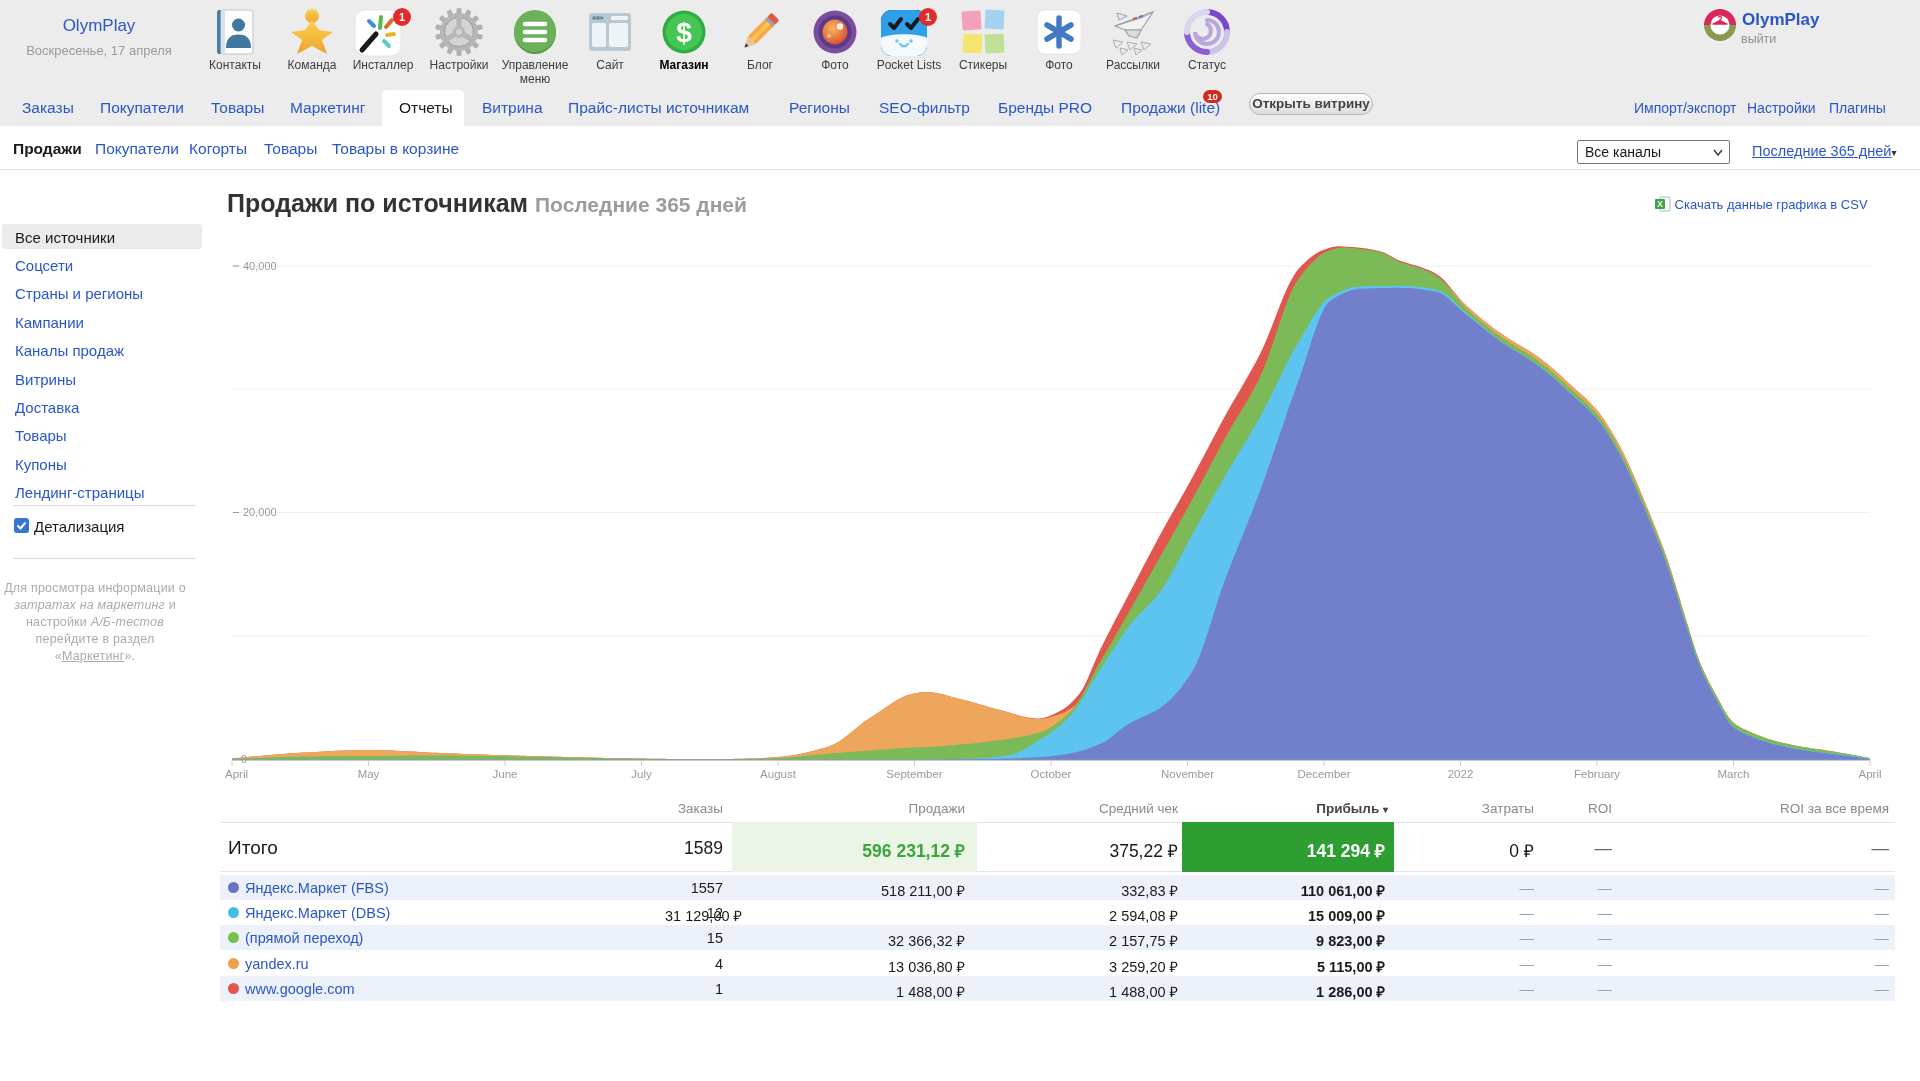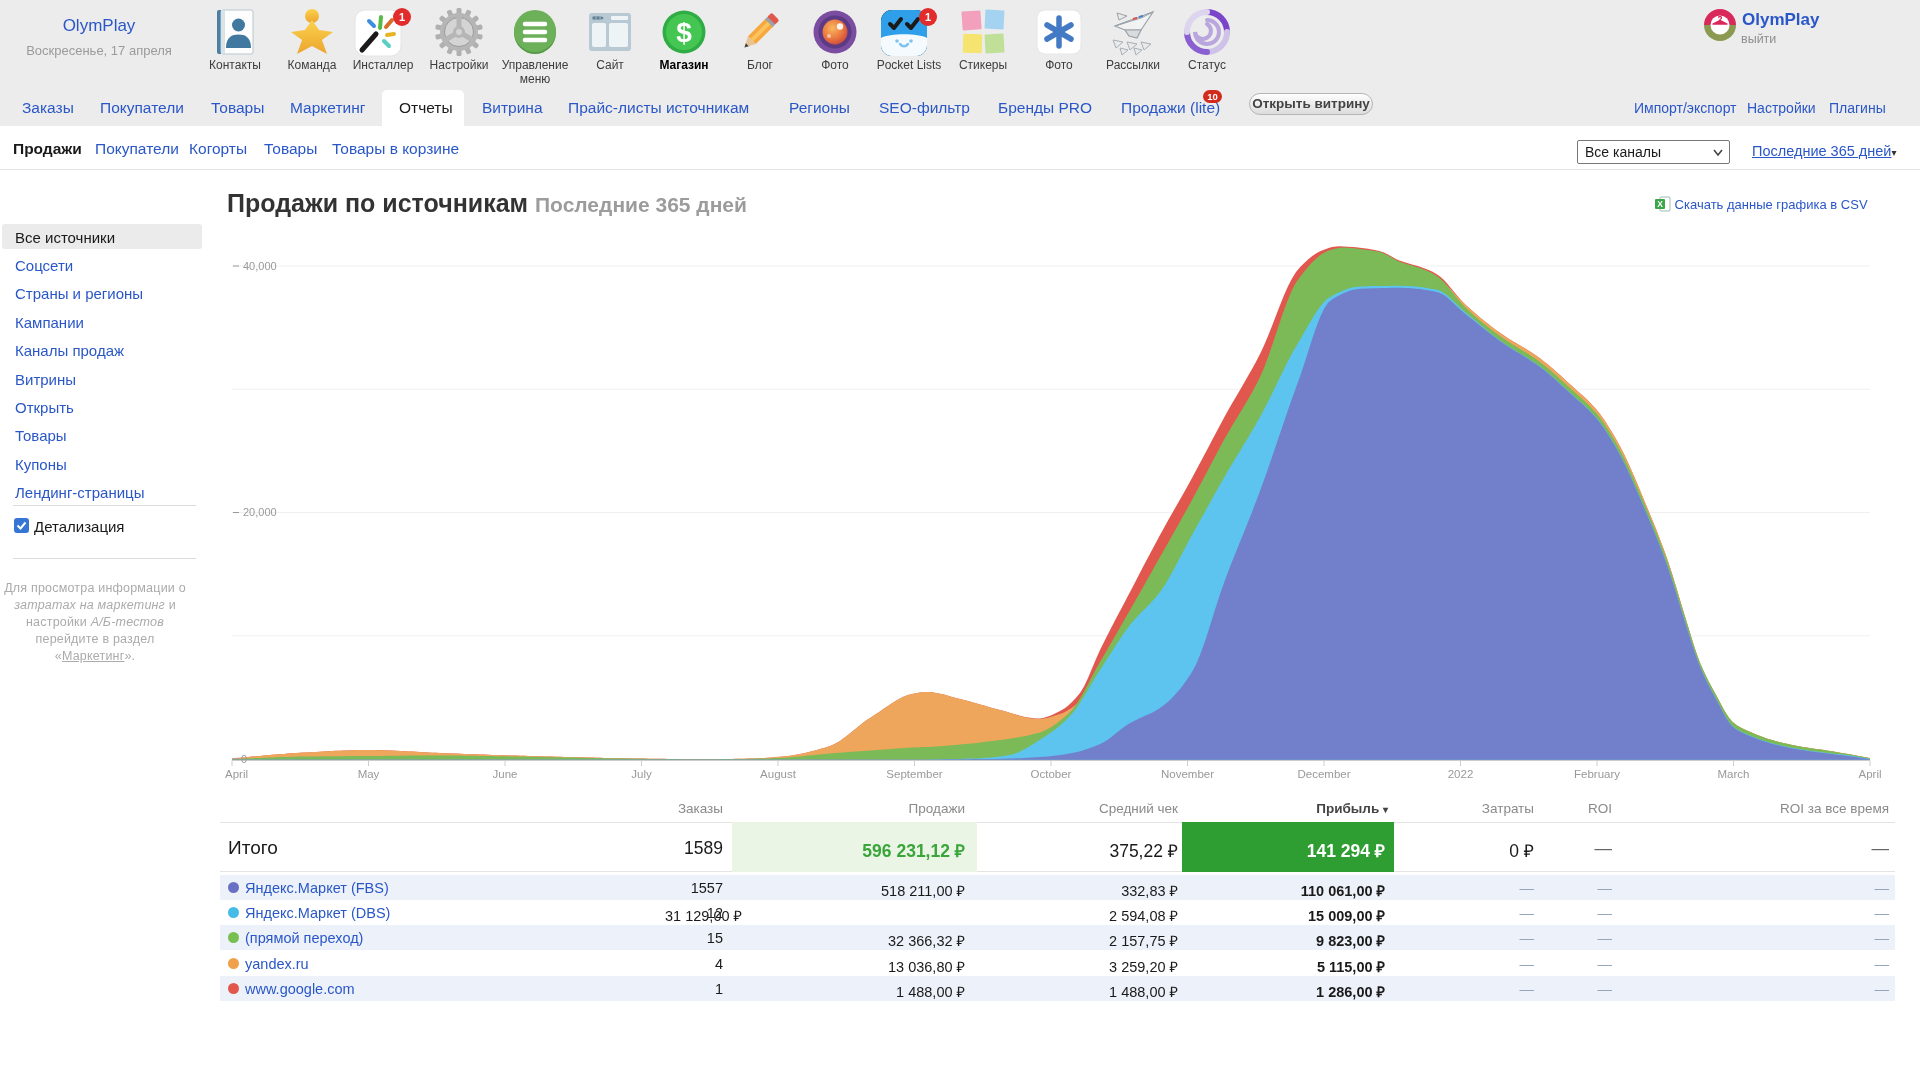--- a/index.html
+++ b/index.html
@@ -215,21 +215,21 @@
     </svg></div>
 <div class="a" style="left:1752px;top:143px;font-size:14.5px;color:#2a57c8"><span style="text-decoration:underline">Последние 365 дней</span><span style="color:#333;font-size:10px">▾</span></div>
 <div class="a" style="left:0;top:169px;width:1920px;height:1px;background:#e4e4e4"></div>
 <div class="a" style="left:2px;top:224px;width:200px;height:25px;background:#ebebeb;border-radius:3px"></div>
 <div class="a" style="left:15px;top:229px;font-size:15px;color:#1a1a1a">Все источники</div>
 <div class="a" style="left:15px;top:257px;font-size:15px;color:#2a57c8">Соцсети</div>
 <div class="a" style="left:15px;top:285px;font-size:15px;color:#2a57c8">Страны и регионы</div>
 <div class="a" style="left:15px;top:314px;font-size:15px;color:#2a57c8">Кампании</div>
 <div class="a" style="left:15px;top:342px;font-size:15px;color:#2a57c8">Каналы продаж</div>
 <div class="a" style="left:15px;top:371px;font-size:15px;color:#2a57c8">Витрины</div>
-<div class="a" style="left:15px;top:399px;font-size:15px;color:#2a57c8">Открыть</div>
+<div class="a" style="left:15px;top:399px;font-size:15px;color:#2a57c8">Доставка</div>
 <div class="a" style="left:15px;top:427px;font-size:15px;color:#2a57c8">Товары</div>
 <div class="a" style="left:15px;top:456px;font-size:15px;color:#2a57c8">Купоны</div>
 <div class="a" style="left:15px;top:484px;font-size:15px;color:#2a57c8">Лендинг-страницы</div>
 <div class="a" style="left:13px;top:505px;width:183px;height:1px;background:#dcdcdc"></div>
 <div class="a" style="left:14px;top:518px;width:15px;height:15px;background:#3576d4;border-radius:3px">
 <svg width="15" height="15" viewBox="0 0 15 15">
       <path d="M3.5 7.5 L6.5 10.5 L11.5 4.5" stroke="#fff" stroke-width="2" fill="none"></path>
     </svg></div>
 <div class="a" style="left:34px;top:518px;font-size:15px;color:#1a1a1a">Детализация</div>
 <div class="a" style="left:13px;top:558px;width:183px;height:1px;background:#dcdcdc"></div>

